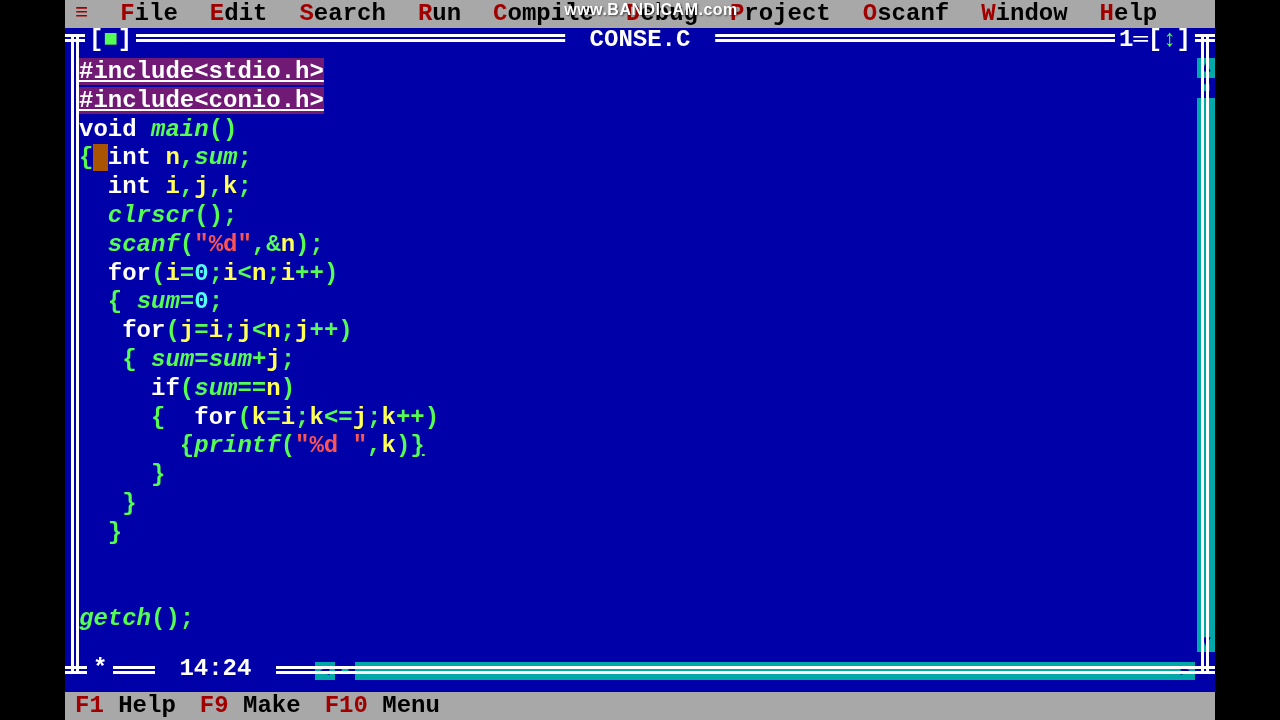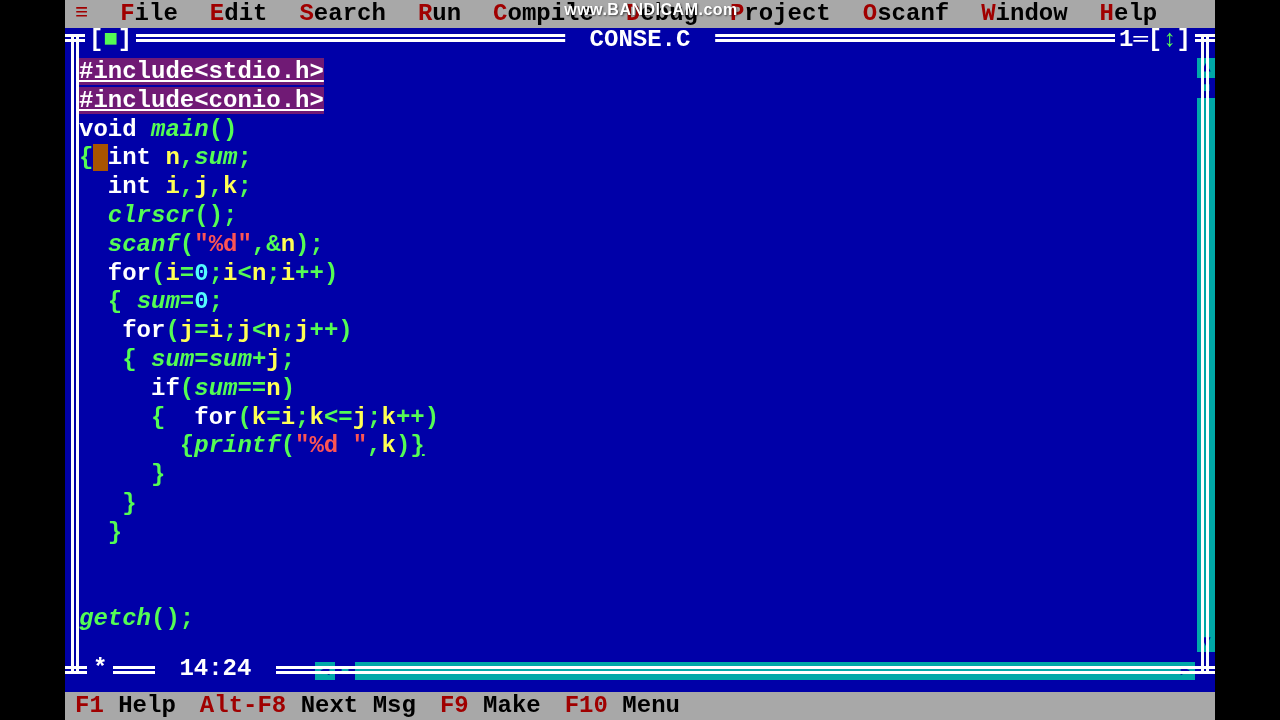--- a/index.html
+++ b/index.html
@@ -162,20 +162,19 @@
 
     <div class="close-chip">[<span class="sq">■</span>]</div>
     <div class="title-chip">&nbsp;<span>CONSE.C</span>&nbsp;</div>
     <div class="winno-chip"><span>1</span>═[<span class="ar">↕</span>]</div>
     <div class="star-chip"><span>*</span></div>
     <div class="pos-chip">&nbsp;<span>14:24</span>&nbsp;</div>
   </div>
 
   <div class="status">
     <span><span class="hot">F1</span><span> Help</span></span>
-    <span><span class="hot">Alt-F8</span><span> Next Msg</span></span>
     <span><span class="hot">F9</span><span> Make</span></span>
     <span><span class="hot">F10</span><span> Menu</span></span>
   </div>
 
 </div>
 
 <div class="wm">www.BANDICAM.com</div>
 
 </body></html>

